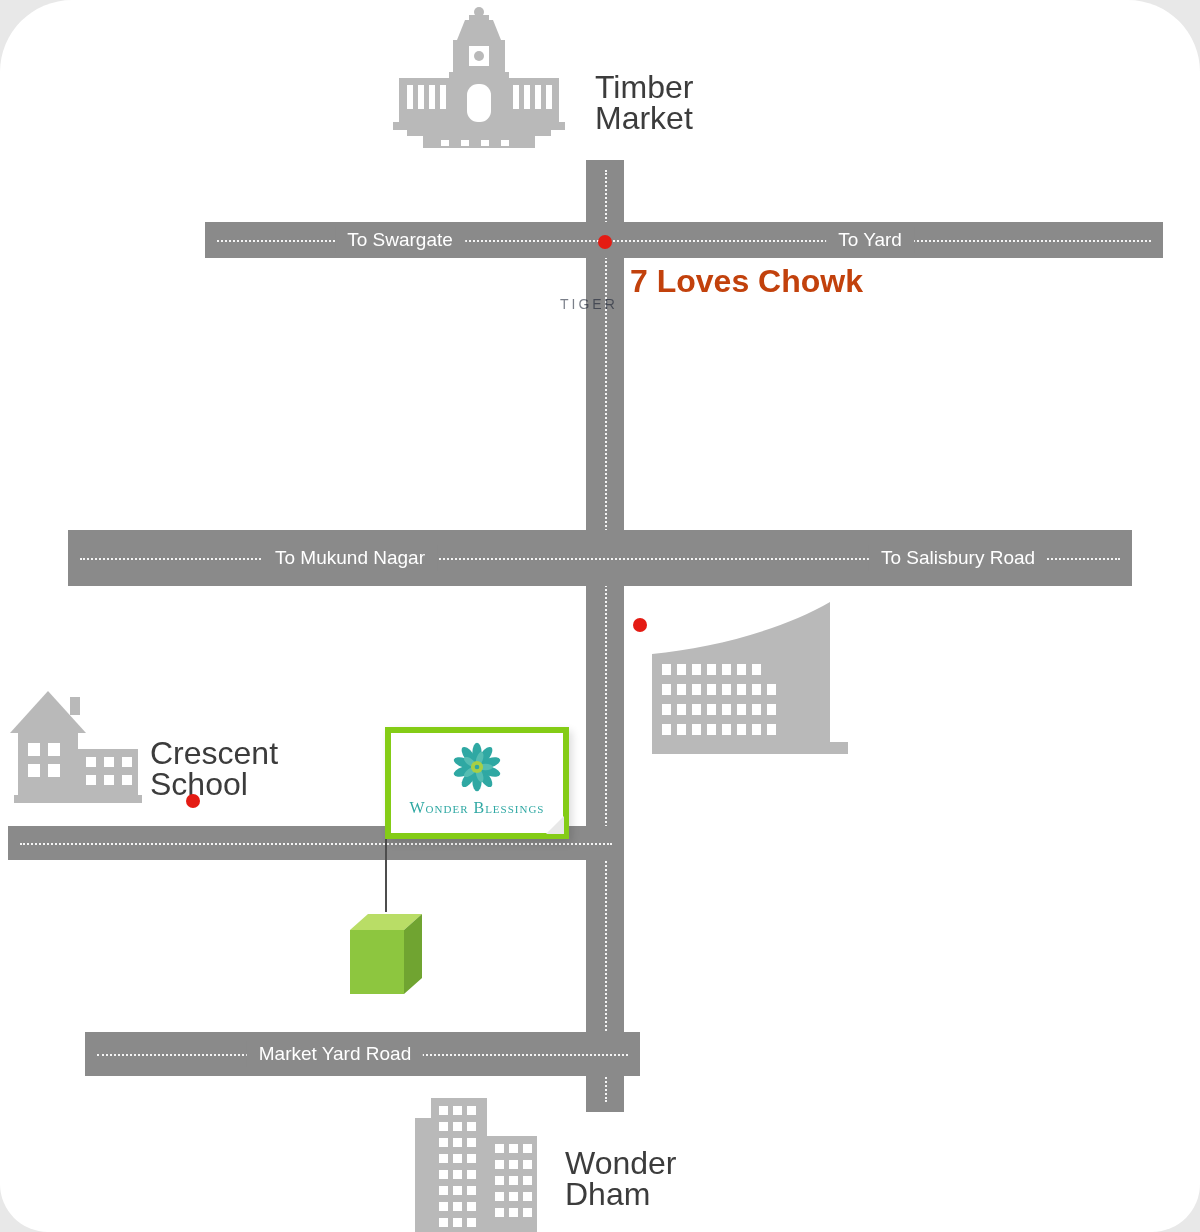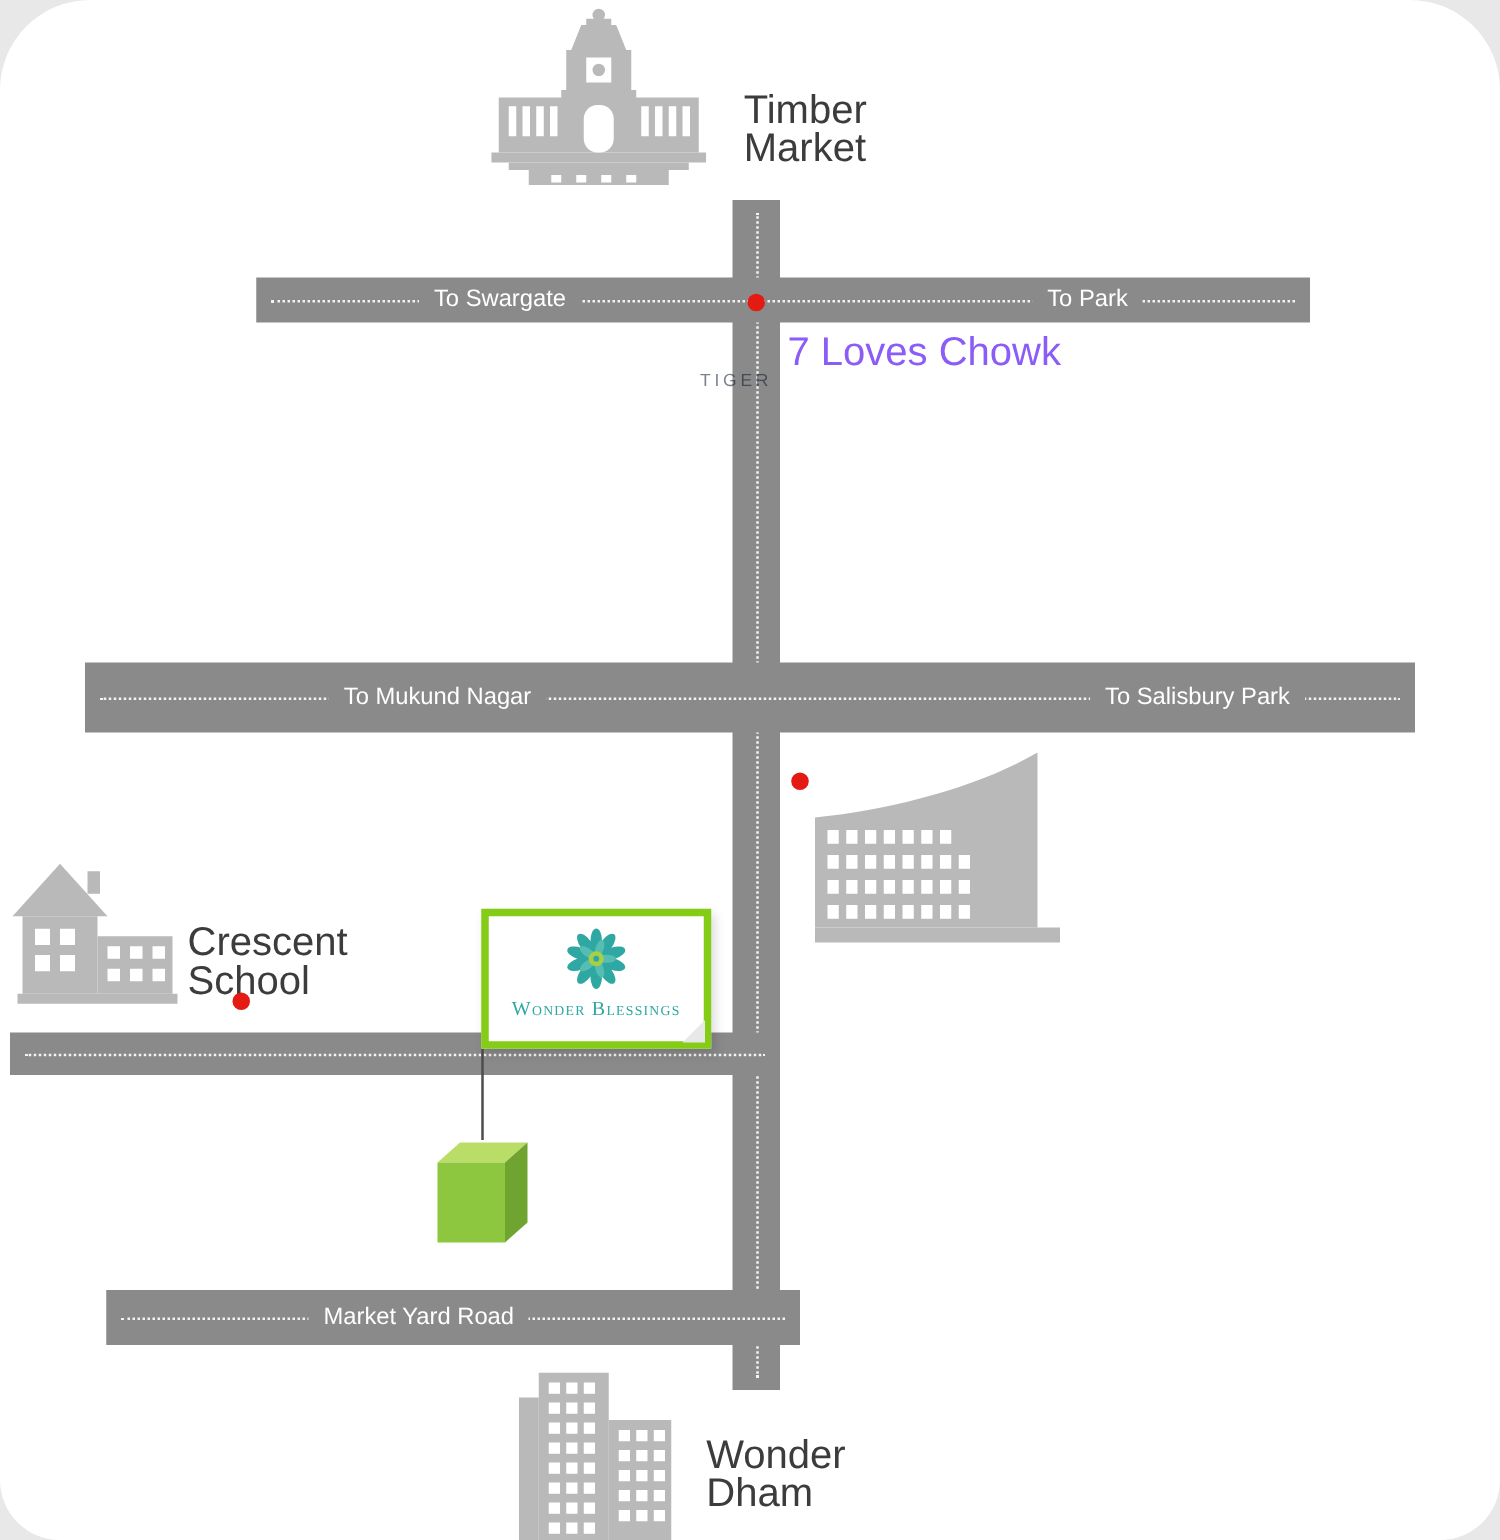--- a/index.html
+++ b/index.html
@@ -2,35 +2,35 @@
 <html><head>
 <meta charset="utf-8">
 <style>
   html,body{margin:0;padding:0;background:#e8e8e8;font-family:"Liberation Sans",sans-serif;}
   .map-canvas{position:relative;width:1200px;height:1232px;background:#ffffff;
     border-radius:72px 72px 48px 48px;overflow:hidden;}
 
   
   .road{position:absolute;background:#8a8a8a;}
   .road-v{left:586px;top:160px;width:38px;height:952px;}
-  .road-h1{left:205px;top:222px;width:843px;height:36px;}
+  .road-h1{left:205px;top:222px;width:958px;height:36px;}
   .road-h2{left:68px;top:530px;width:1064px;height:56px;}
   .road-h3{left:8px;top:826px;width:616px;height:34px;}
   .road-h4{left:85px;top:1032px;width:539px;height:44px;padding-left:16px;}
 
   .dash-h{position:absolute;left:12px;right:12px;top:50%;border-top:2px dotted rgba(255,255,255,.9);}
   .dash-v{position:absolute;top:10px;bottom:10px;left:50%;border-left:2px dotted rgba(255,255,255,.9);}
 
   .road-label{position:absolute;top:50%;transform:translate(-50%,-50%);
     background:#8a8a8a;color:#fff;font-size:19px;padding:2px 12px;white-space:nowrap;z-index:2;}
 
   
   .dot{position:absolute;width:14px;height:14px;border-radius:50%;background:#e41b13;z-index:5;}
   .place-label{position:absolute;color:#3c3c3c;font-size:32px;line-height:31px;white-space:pre-line;z-index:4;}
-  .chowk-label{font-weight:400;color:#8b5cf6;}
+  .chowk-label{font-weight:700;color:#c2410c;}
   .center-text{}
 
   .watermark{position:absolute;left:560px;top:296px;color:#0f172a;font-size:14px;
     letter-spacing:3px;opacity:.55;z-index:1;}
 
   .icon-wrap{position:absolute;z-index:1;}
 
   
   .callout{position:absolute;left:385px;top:727px;width:172px;height:100px;background:#fff;
     border:6px solid #84cc16;box-shadow:3px 4px 8px rgba(0,0,0,.14);z-index:6;}
@@ -51,27 +51,27 @@
 
   <div class="watermark">TIGER</div>
 
   <div class="road road-v">
     <div class="dash-v"></div>
   </div>
 
   <div class="road road-h1">
     <div class="dash-h"></div>
     <span class="road-label" style="left:195px">To Swargate</span>
-    <span class="road-label" style="left:665px">To Park</span>
+    <span class="road-label" style="left:665px">To Yard</span>
   </div>
 
   <div class="road road-h2">
     <div class="dash-h"></div>
     <span class="road-label" style="left:282px">To Mukund Nagar</span>
-    <span class="road-label" style="left:890px">To Salisbury Park</span>
+    <span class="road-label" style="left:890px">To Salisbury Road</span>
   </div>
 
   <div class="road road-h3">
     <div class="dash-h"></div>
   </div>
 
   <div class="road road-h4">
     <div class="dash-h"></div>
     <span class="road-label" style="left:250px">Market Yard Road</span>
   </div>

